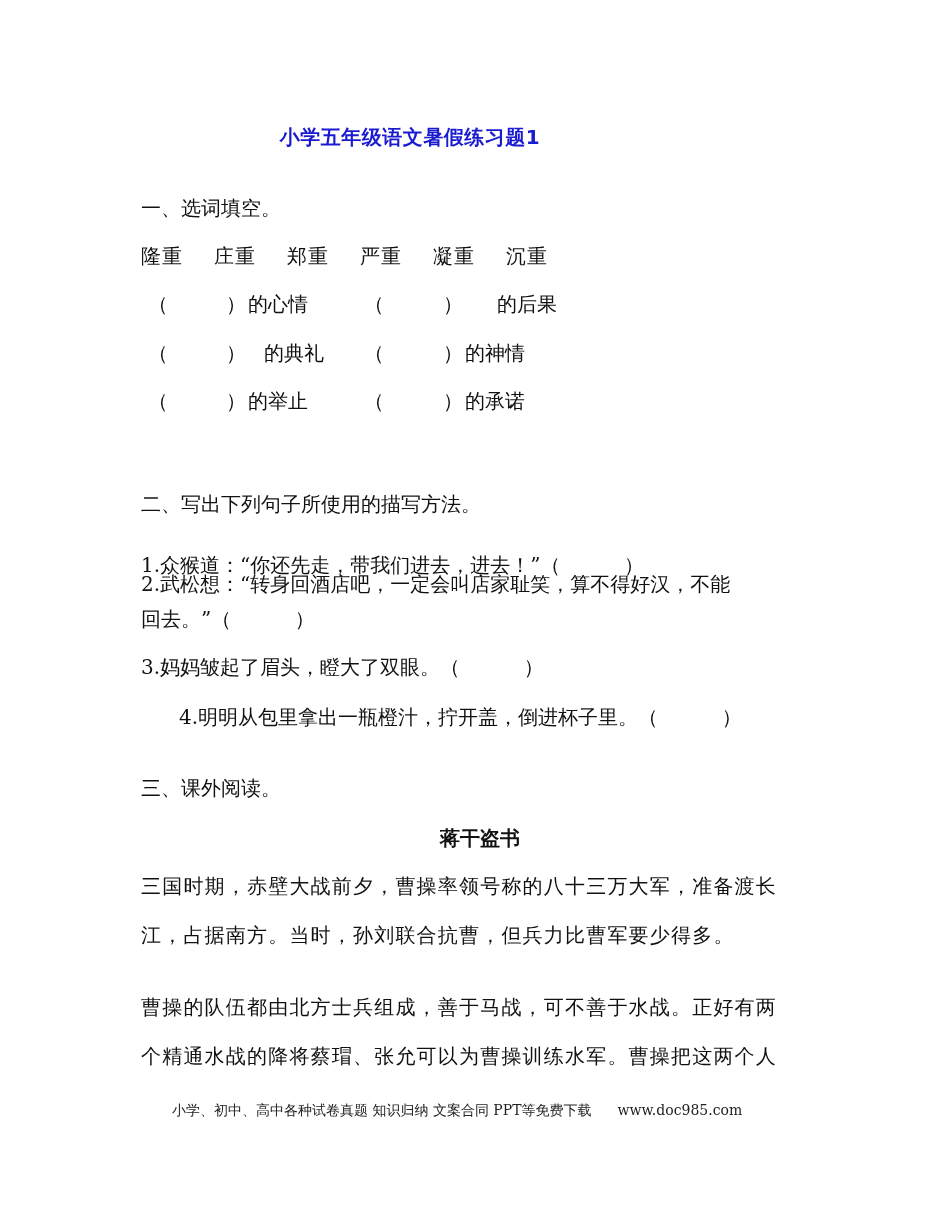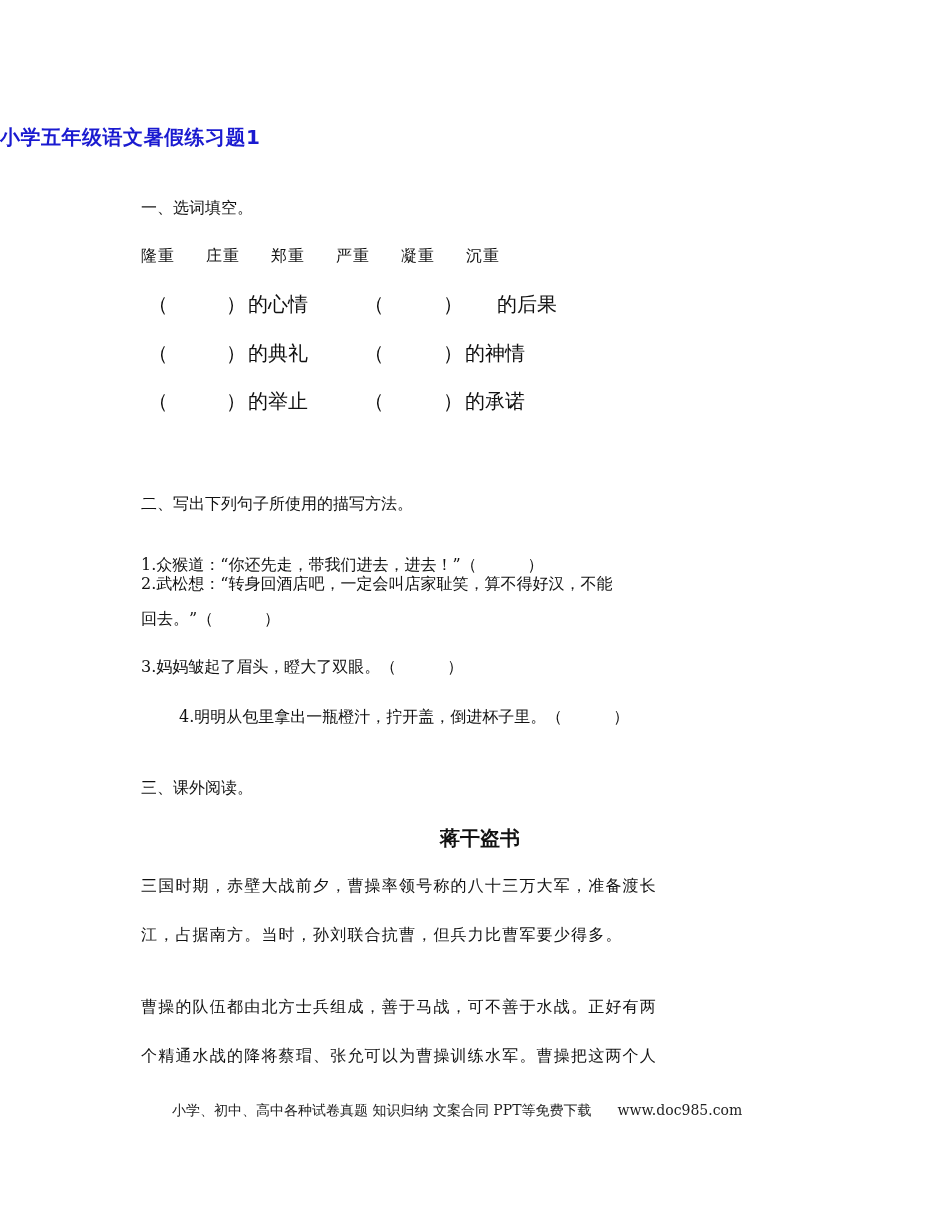--- a/index.html
+++ b/index.html
@@ -1,23 +1,23 @@
 <!DOCTYPE html>
 <html><head>
 <meta charset="utf-8">
 <style>
   html, body { margin: 0; padding: 0; background: #ffffff; }
   body {
     width: 950px; height: 1230px; position: relative; overflow: hidden;
     font-family: "DejaVu Serif", "Liberation Serif", serif;
     color: #111111;
   }
-  .line { position: absolute; left: 141px; font-size: 16px; line-height: 24px; white-space: nowrap; }
+  .line { position: absolute; left: 141px; font-size: 20px; line-height: 24px; white-space: nowrap; }
   .title {
-    position: absolute; left: 0; width: 820px; top: 124px; 
+    position: absolute; left: 0; width: 820px; top: 124px; text-align: center;
     font-family: "DejaVu Sans", "Liberation Sans", sans-serif;
     font-weight: bold; font-size: 20px; color: #1a1ad0; letter-spacing: 0.5px;
   }
   .words span { display: inline-block; margin-right: 31px; letter-spacing: 1px; }
   .blank-row { position: absolute; left: 148px; font-size: 20px; line-height: 24px; white-space: nowrap; }
   .blank-row .cell { position: absolute; top: 0; white-space: nowrap; }
   .subtitle {
     position: absolute; left: 0; width: 960px; top: 825px; text-align: center;
     font-family: "DejaVu Sans", "Liberation Sans", sans-serif;
     font-weight: bold; font-size: 20px;
@@ -46,21 +46,21 @@
     <span class="cell" style="left:76px;">&nbsp;</span>
     <span class="cell" style="left:78px;">）</span>
     <span class="cell" style="left:100px;">的心情</span>
     <span class="cell" style="left:216px;">（</span>
     <span class="cell" style="left:295px;">）</span>
     <span class="cell" style="left:317px;margin-left:32px;">的后果</span>
   </div>
   <div class="blank-row" style="top:341px;">
     <span class="cell" style="left:0;">（</span>
     <span class="cell" style="left:78px;">）</span>
-    <span class="cell" style="left:100px;">的典礼</span>
+    <span class="cell" style="left:116px;">的典礼</span>
     <span class="cell" style="left:216px;">（</span>
     <span class="cell" style="left:295px;">）</span>
     <span class="cell" style="left:317px;">的神情</span>
   </div>
   <div class="blank-row" style="top:389px;">
     <span class="cell" style="left:0;">（</span>
     <span class="cell" style="left:78px;">）</span>
     <span class="cell" style="left:100px;">的举止</span>
     <span class="cell" style="left:216px;">（</span>
     <span class="cell" style="left:295px;">）</span>

